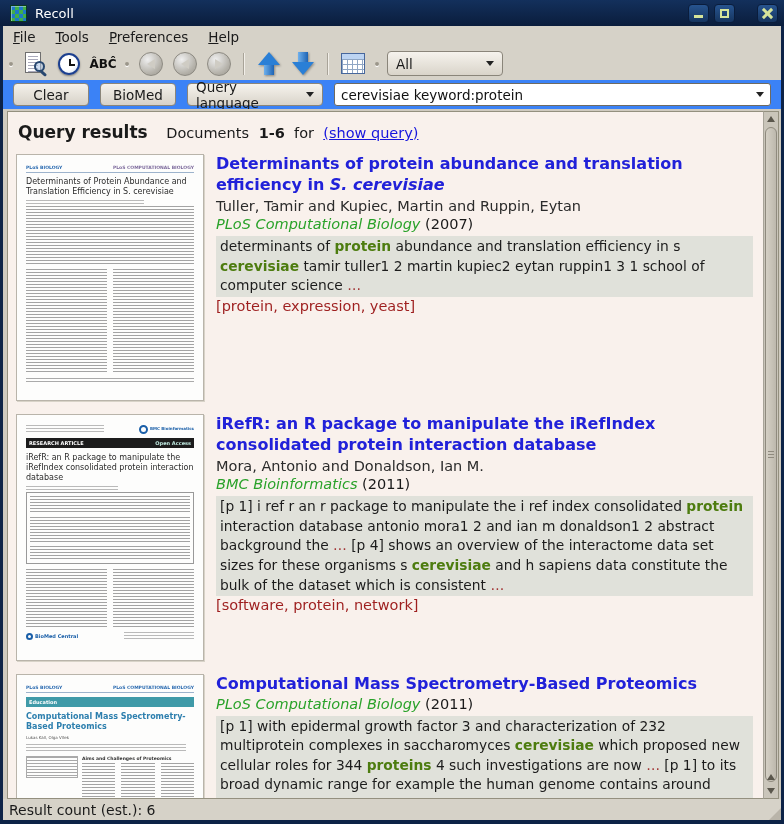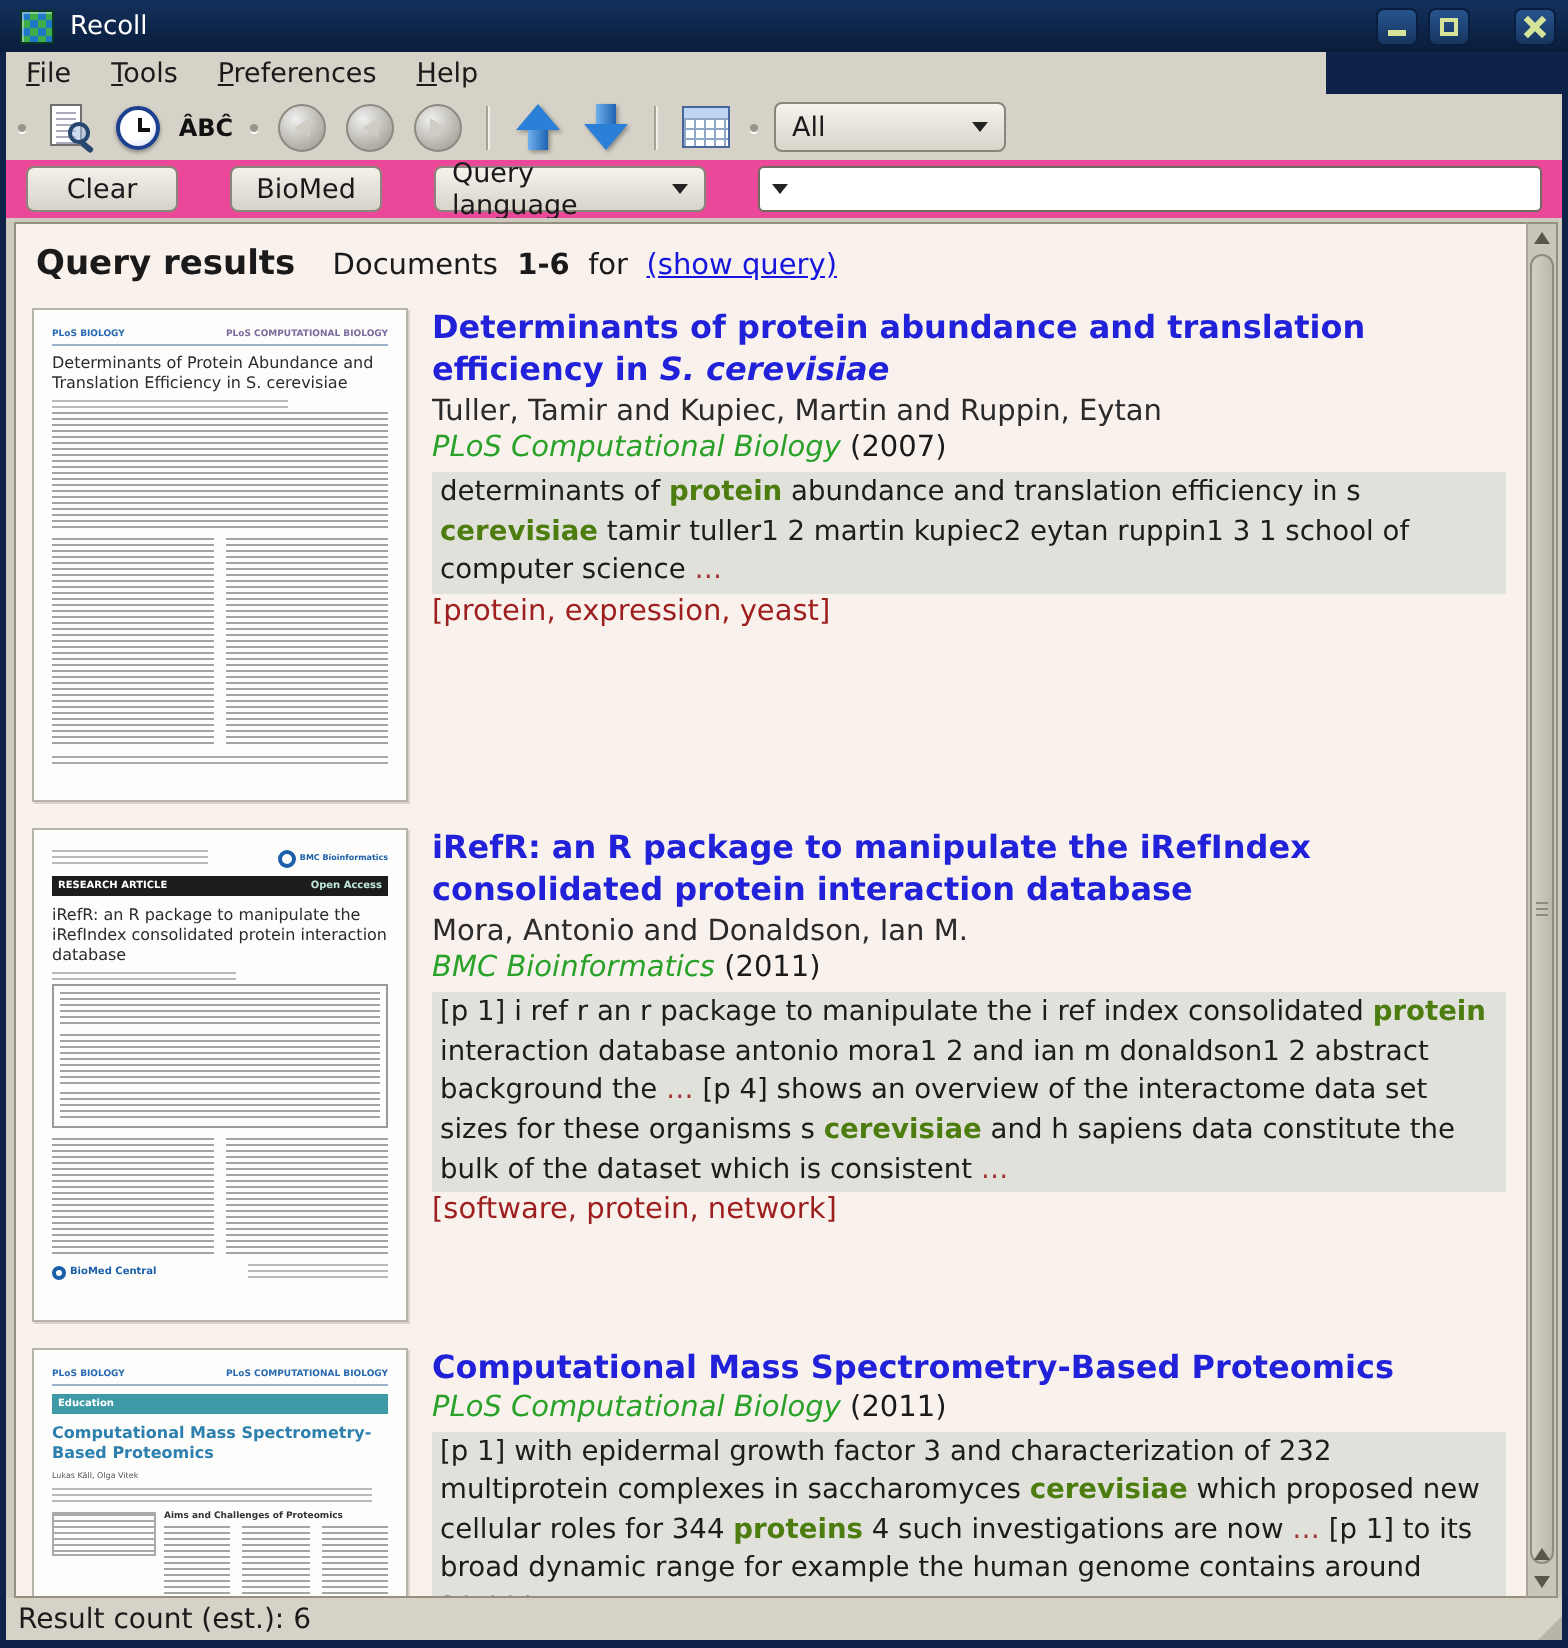--- a/index.html
+++ b/index.html
@@ -18,21 +18,21 @@
   .win-title{color:#ffffff;font-size:13px;flex:1;}
   .win-btn{width:21px;height:19px;margin-left:5px;border-radius:4px;
     background:linear-gradient(#27548f,#16355f);display:flex;align-items:center;justify-content:center;
     border:1px solid #0a1d3c;cursor:pointer;}
   .glyph-min{width:9px;height:3px;background:#d6e49a;margin-top:6px;}
   .glyph-max{width:9px;height:9px;border:2px solid #d6e49a;}
   .glyph-close{position:relative;width:11px;height:11px;}
   .glyph-close::before,.glyph-close::after{content:"";position:absolute;left:4px;top:-1px;width:3px;height:13px;background:#d6e49a;}
   .glyph-close::before{transform:rotate(45deg);} .glyph-close::after{transform:rotate(-45deg);}
   
-  .menubar{position:absolute;left:3px;top:26px;width:660px;height:21px;background:#d6d2c8;
+  .menubar{position:absolute;left:3px;top:26px;width:778px;height:21px;background:#d6d2c8;
     display:flex;align-items:center;font-size:13.5px;color:#1a1a1a;}
   .menu-item{padding:2px 10px;cursor:default;}
   .menu-item u{text-decoration:underline;}
   
   .toolbar{position:absolute;left:3px;top:47px;width:778px;height:33px;background:#d6d2c8;
     display:flex;align-items:center;gap:6px;padding-left:4px;}
   .tb-handle{width:4px;height:4px;border-radius:50%;background:#9b968a;box-shadow:0 1px 0 #fff;margin:0 2px;}
   .tb-sep{width:2px;height:22px;border-left:1px solid #a8a398;border-right:1px solid #f2efe9;margin:0 4px;}
   .tb-btn{width:28px;height:28px;display:flex;align-items:center;justify-content:center;position:relative;}
   
@@ -66,22 +66,22 @@
   .icon-table{width:24px;height:21px;border:1px solid #47679c;background:
      linear-gradient(#bdd4f2,#bdd4f2) 0 0/100% 5px no-repeat,
      repeating-linear-gradient(#8fa6c4 0 1px,transparent 1px 5px),
      repeating-linear-gradient(90deg,#8fa6c4 0 1px,transparent 1px 5px),#ffffff;}
   
   .combo{height:25px;border:1px solid #8a857a;border-radius:4px;
     background:linear-gradient(#f6f3ed,#d9d4ca);display:flex;align-items:center;
     font-size:13.5px;color:#1a1a1a;padding:0 8px;gap:8px;cursor:default;}
   .combo .arrow{width:0;height:0;border-left:4px solid transparent;border-right:4px solid transparent;border-top:5px solid #222;margin-left:auto;}
   
-  .searchrow{position:absolute;left:3px;top:80px;width:778px;height:29px;background:#ec4899;
-    display:flex;align-items:center;gap:26px;padding:0 10px;}
+  .searchrow{position:absolute;left:3px;top:80px;width:778px;height:29px;background:#3b82f6;
+    display:flex;align-items:center;gap:11px;padding:0 10px;}
   .push-btn{min-width:76px;height:23px;border:1px solid #8a857a;border-radius:4px;
     background:linear-gradient(#f4f1eb,#d7d2c8);font-size:13.5px;color:#1a1a1a;
     display:flex;align-items:center;justify-content:center;font-family:inherit;cursor:pointer;}
   .ql-combo{width:136px;height:23px;}
   .query-combo{flex:1;height:23px;border:1px solid #6f6a60;border-radius:3px;background:#ffffff;
     display:flex;align-items:center;padding:0 6px;}
   .query-combo input{flex:1;border:0;outline:0;font-size:13.5px;font-family:inherit;color:#111;background:transparent;}
   .query-combo .arrow{width:0;height:0;border-left:4px solid transparent;border-right:4px solid transparent;border-top:5px solid #222;}
   
   .results-frame{position:absolute;left:3px;top:109px;width:778px;height:690px;background:#cfcabf;
@@ -240,20 +240,21 @@
 </div>
 
 <div class="searchrow">
   <button class="push-btn">Clear</button>
   <button class="push-btn">BioMed</button>
   <div class="combo ql-combo">
     <span>Query language</span>
     <div class="arrow"></div>
   </div>
   <div class="query-combo">
+    <input value="cerevisiae keyword:protein" style="">
     <div class="arrow"></div>
   </div>
 </div>
 
 <div class="results-frame">
   <div class="results-pane">
     <div class="results-header">
       <span class="qr">Query results</span>
       <span>Documents</span>
       <b>&nbsp;</b><b>1-6</b>

